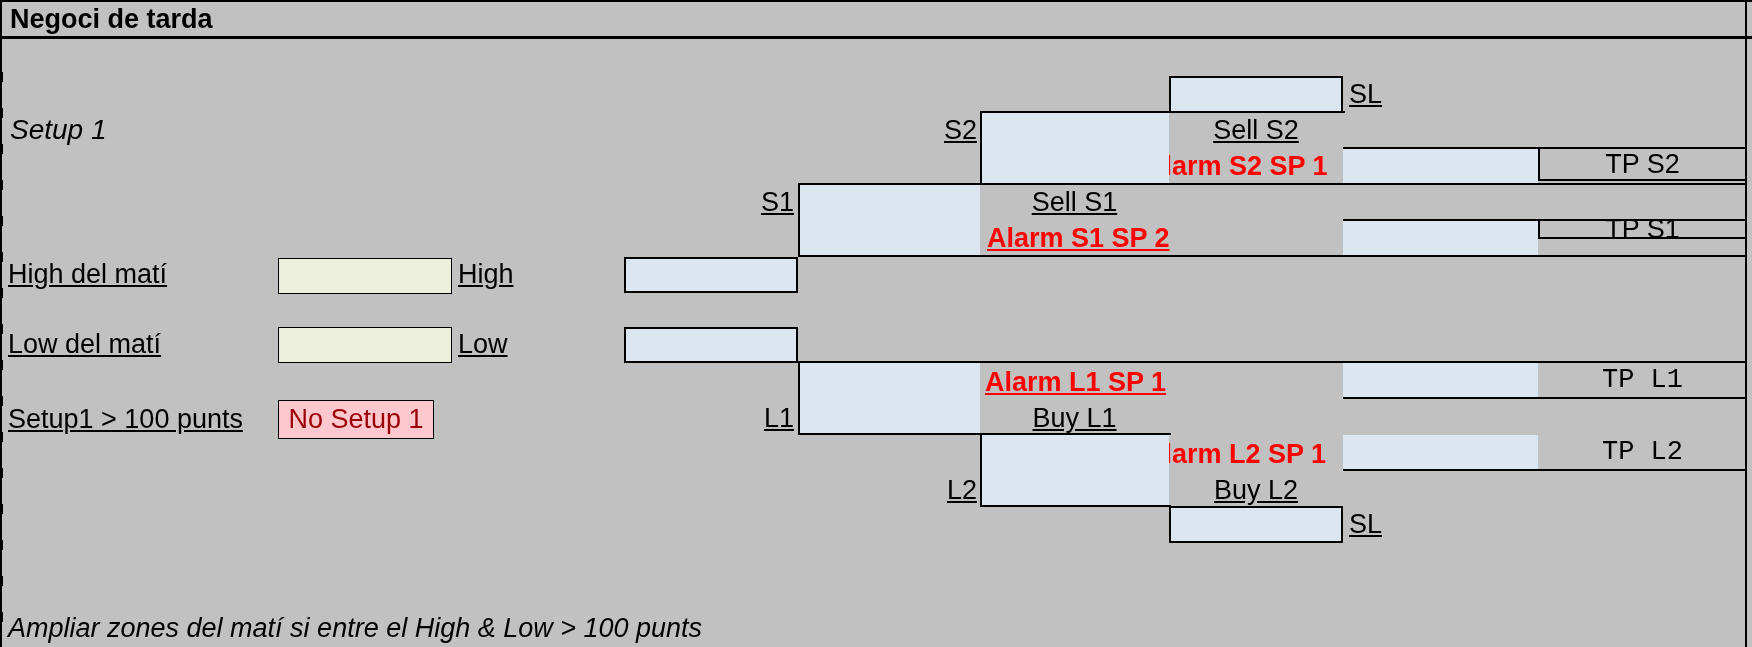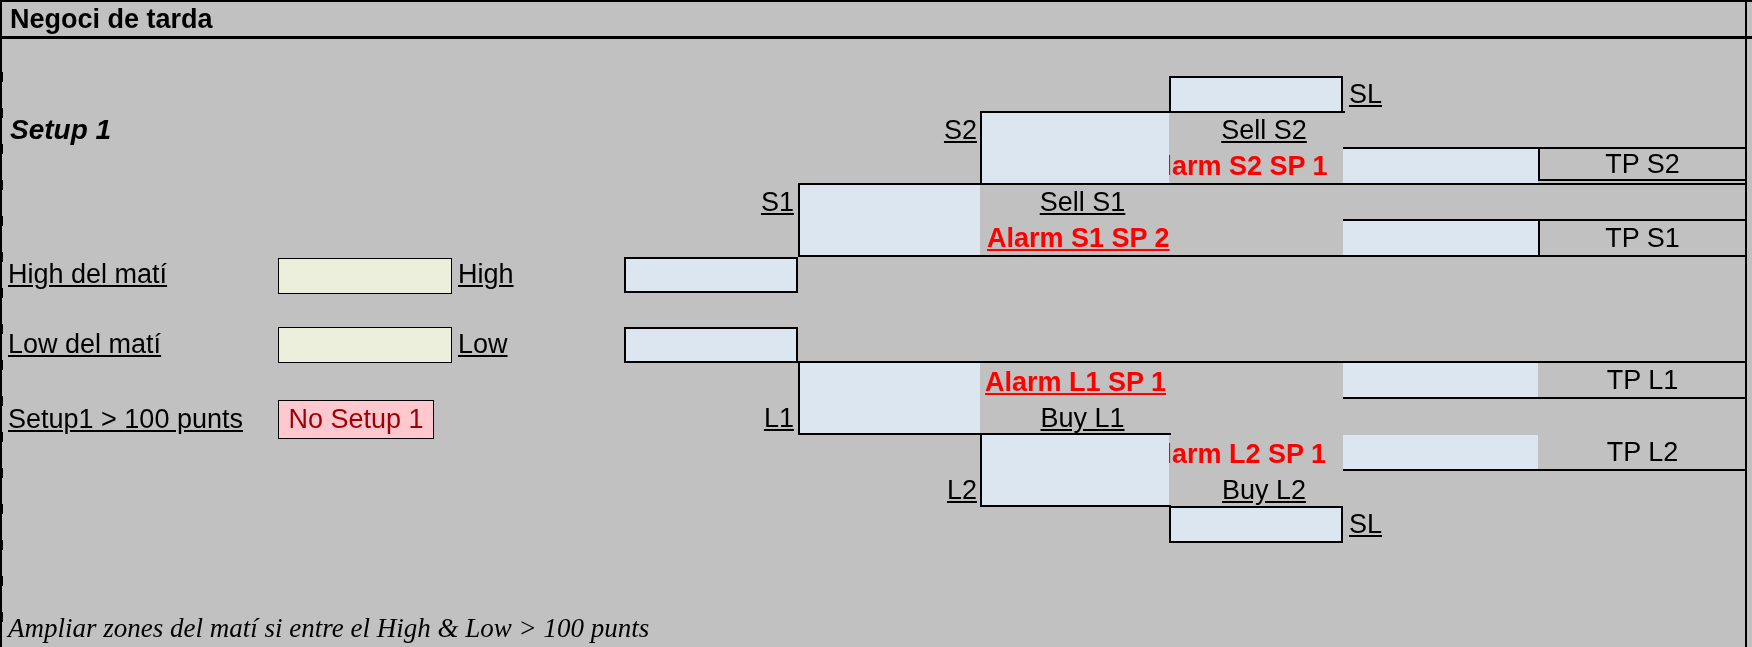--- a/index.html
+++ b/index.html
@@ -8,40 +8,40 @@
     background:#C1C1C1;
     font-family:"Liberation Sans", sans-serif;
     position:relative;overflow:hidden;
     color:#000;
   }
   .line{position:absolute;background:#000;}
   .txt{
     position:absolute;display:flex;align-items:center;
     font-size:27px;white-space:nowrap;height:36px;text-decoration:underline;
   }
-  .center{justify-content:center;padding-left:8px;}
+  .center{justify-content:center;}
   .right{justify-content:flex-end;}
   .red{color:#FF0000;font-weight:bold;}
   .zone-fill{position:absolute;background:#DCE6F1;}
   .sl-box{position:absolute;box-sizing:border-box;background:#DCE6F1;border:2px solid #000;}
   .io-box{position:absolute;box-sizing:border-box;background:#ECEFDB;border:1.5px solid #000;}
   .hl-box{position:absolute;box-sizing:border-box;background:#DCE6F1;border:2px solid #000;}
   .tp-box{position:absolute;box-sizing:border-box;border:2px solid #000;
     display:flex;align-items:center;justify-content:center;font-size:27px;}
-  .tp-open{position:absolute;display:flex;align-items:center;justify-content:center;font-size:27px;}
+  .tp-open{position:absolute;display:flex;align-items:center;justify-content:center;font-size:27px;font-family:Liberation Mono, monospace;}
   .badge{position:absolute;box-sizing:border-box;background:#FFC7CE;border:1.5px solid #000;
     display:flex;align-items:center;justify-content:center;font-size:27px;color:#9C0006;}
   .clipwrap{position:absolute;overflow:hidden;height:36px;display:flex;align-items:center;}
   .clipwrap > span{margin-left:-24px;font-size:27px;white-space:nowrap;}
   .title{position:absolute;left:10px;top:3px;height:32px;display:flex;align-items:center;
     font-size:27px;font-weight:bold;}
   .setup-h{position:absolute;left:10px;top:112px;height:36px;display:flex;align-items:center;
-    font-size:28px;font-weight:bold;font-style:italic;}
+    font-size:28px;font-weight:normal;font-style:italic;}
   .footer{position:absolute;left:8px;top:610px;height:36px;display:flex;align-items:center;
-    font-size:27px;font-style:italic;font-family:Liberation Serif, serif;}
+    font-size:27px;font-style:italic;}
   .tick{position:absolute;left:0;width:3px;height:10px;background:#000;}
 </style>
 </head>
 <body>
 
 <div class="line" style="left:0;top:0;width:1752px;height:2px"></div>
 <div class="line" style="left:0;top:36px;width:1752px;height:3px"></div>
 <div class="line" style="left:0;top:0;width:2px;height:647px"></div>
 <div class="line" style="left:1745px;top:0;width:2px;height:647px"></div>
 
@@ -89,21 +89,21 @@
 <div class="io-box" style="left:278px;top:258px;width:174px;height:36px"></div>
 <div class="io-box" style="left:278px;top:327px;width:174px;height:36px"></div>
 
 <div class="badge" style="left:278px;top:400px;width:156px;height:39px">
   <span>No Setup 1</span>
 </div>
 
 <div class="tp-box" style="left:1538px;top:147px;width:209px;height:34px">
   <span>TP S2</span>
 </div>
-<div class="tp-box" style="left:1538px;top:219px;width:209px;height:38px">
+<div class="tp-box" style="left:1538px;top:219px;width:209px;height:20px">
   <span>TP S1</span>
 </div>
 <div class="tp-open" style="left:1538px;top:362px;width:209px;height:36px">
   <span>TP L1</span>
 </div>
 <div class="tp-open" style="left:1538px;top:434px;width:209px;height:36px">
   <span>TP L2</span>
 </div>
 
 <div class="txt" style="left:8px;top:256px">High del matí</div>

